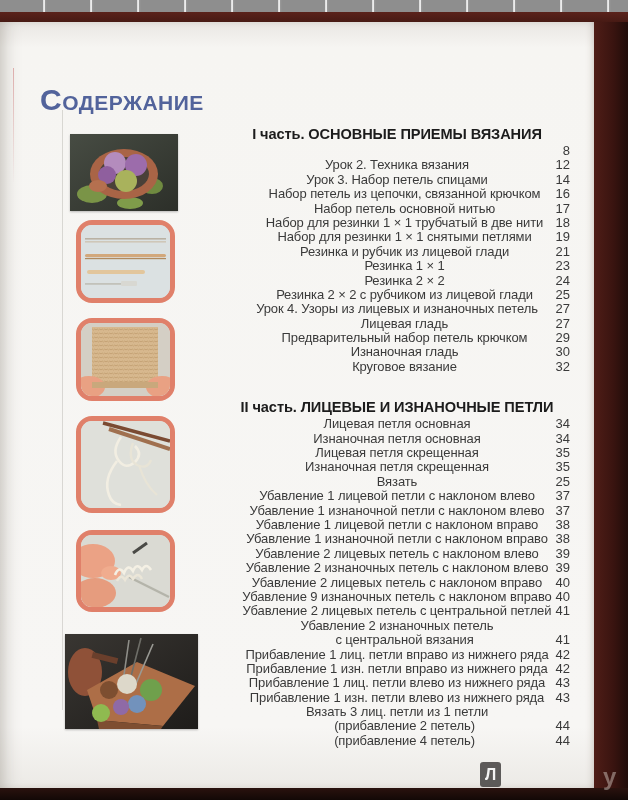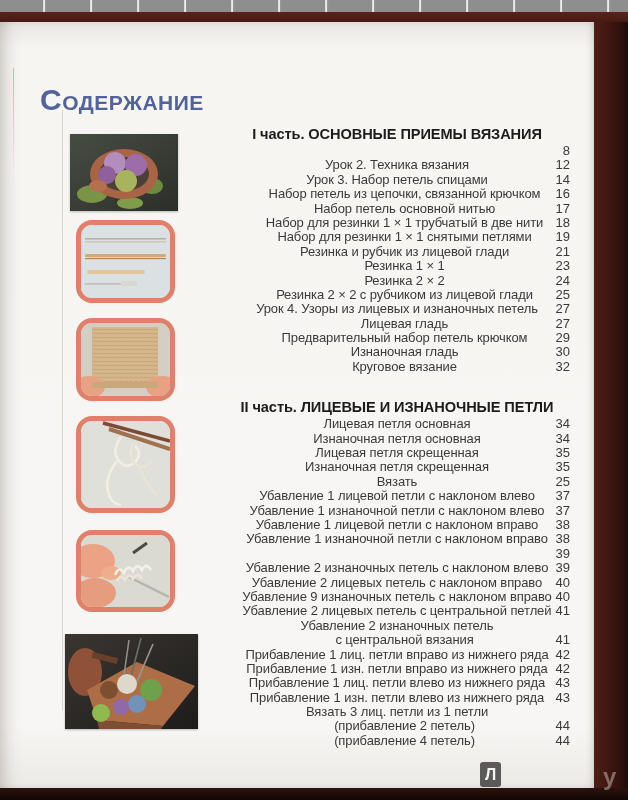--- a/index.html
+++ b/index.html
@@ -205,21 +205,21 @@
         <div class="toc-heading">II часть. ЛИЦЕВЫЕ И ИЗНАНОЧНЫЕ ПЕТЛИ</div>
         <div class="toc-row"><span class="lab">Лицевая петля основная</span><span class="pg">34</span></div>
         <div class="toc-row"><span class="lab">Изнаночная петля основная</span><span class="pg">34</span></div>
         <div class="toc-row"><span class="lab">Лицевая петля скрещенная</span><span class="pg">35</span></div>
         <div class="toc-row"><span class="lab">Изнаночная петля скрещенная</span><span class="pg">35</span></div>
         <div class="toc-row"><span class="lab">Вязать</span><span class="pg">25</span></div>
         <div class="toc-row"><span class="lab">Убавление 1 лицевой петли с наклоном влево</span><span class="pg">37</span></div>
         <div class="toc-row"><span class="lab">Убавление 1 изнаночной петли с наклоном влево</span><span class="pg">37</span></div>
         <div class="toc-row"><span class="lab">Убавление 1 лицевой петли с наклоном вправо</span><span class="pg">38</span></div>
         <div class="toc-row"><span class="lab">Убавление 1 изнаночной петли с наклоном вправо</span><span class="pg">38</span></div>
-        <div class="toc-row"><span class="pg">39</span></div>
+        <div class="toc-row"><span class="lab">Убавление 2 лицевых петель с наклоном влево</span><span class="pg">39</span></div>
         <div class="toc-row"><span class="lab">Убавление 2 изнаночных петель с наклоном влево</span><span class="pg">39</span></div>
         <div class="toc-row"><span class="lab">Убавление 2 лицевых петель с наклоном вправо</span><span class="pg">40</span></div>
         <div class="toc-row"><span class="lab">Убавление 9 изнаночных петель с наклоном вправо</span><span class="pg">40</span></div>
         <div class="toc-row"><span class="lab">Убавление 2 лицевых петель с центральной петлей</span><span class="pg">41</span></div>
         <div class="toc-row"><span class="lab">Убавление 2 изнаночных петель</span><span class="pg"></span></div>
         <div class="toc-row ind"><span class="lab">с центральной вязания</span><span class="pg">41</span></div>
         <div class="toc-row"><span class="lab">Прибавление 1 лиц. петли вправо из нижнего ряда</span><span class="pg">42</span></div>
         <div class="toc-row"><span class="lab">Прибавление 1 изн. петли вправо из нижнего ряда</span><span class="pg">42</span></div>
         <div class="toc-row"><span class="lab">Прибавление 1 лиц. петли влево из нижнего ряда</span><span class="pg">43</span></div>
         <div class="toc-row"><span class="lab">Прибавление 1 изн. петли влево из нижнего ряда</span><span class="pg">43</span></div>

